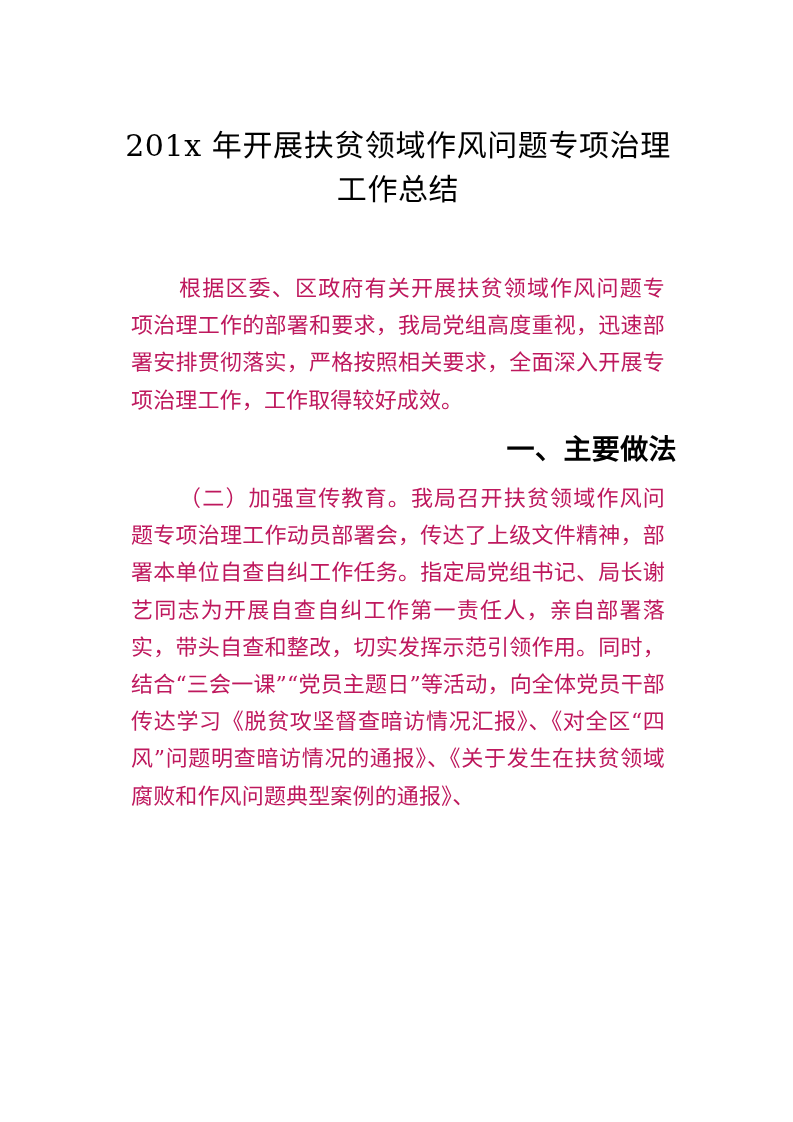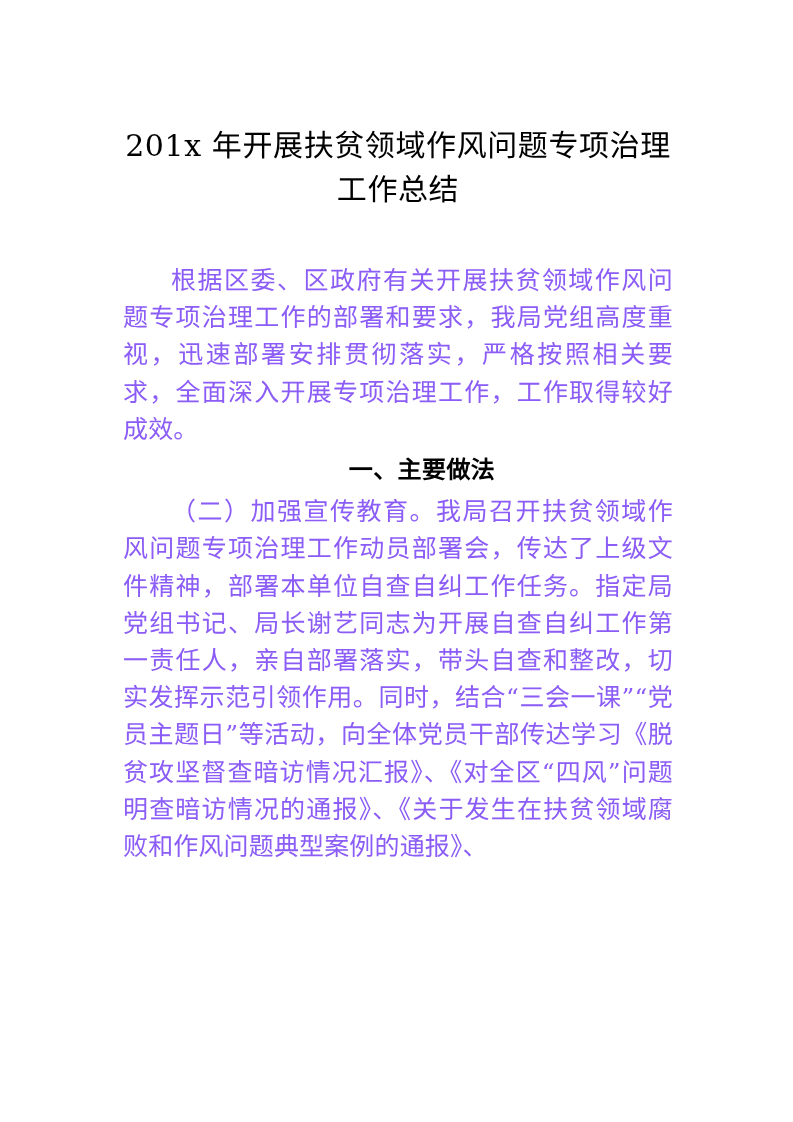--- a/index.html
+++ b/index.html
@@ -38,44 +38,44 @@
     font-weight: 400;
     word-break: break-all;
   }
 
   .title-spacer {
     height: 46px;
   }
 
   .para {
     font-family: "DejaVu Serif", "Liberation Serif", serif;
-    font-size: 25px;
+    font-size: 22px;
     line-height: 37.2px;
-    color: #8b5cf6;
+    color: #be185d;
     text-align: justify;
     text-justify: inter-character;
     text-align-last: left;
     text-indent: 48px;
-    margin: 4px;
+    margin: 12px;
     padding: 0;
     letter-spacing: 0.15px;
     word-break: break-all;
   }
 
   .heading-1 {
     font-family: "DejaVu Sans", "Liberation Sans", sans-serif;
-    font-size: 24px;
+    font-size: 28px;
     line-height: 37.2px;
     font-weight: 700;
     color: #000000;
     text-indent: 48px;
     margin: 0;
     padding: 0;
     letter-spacing: 0.4px;
-    text-align: center;
+    text-align: right;
   }
 </style>
 </head>
 <body>
 
 <div class="page">
   <div class="doc-body">
 
     <h1 class="doc-title">201x 年开展扶贫领域作风问题专项治理工作总结</h1>
 

